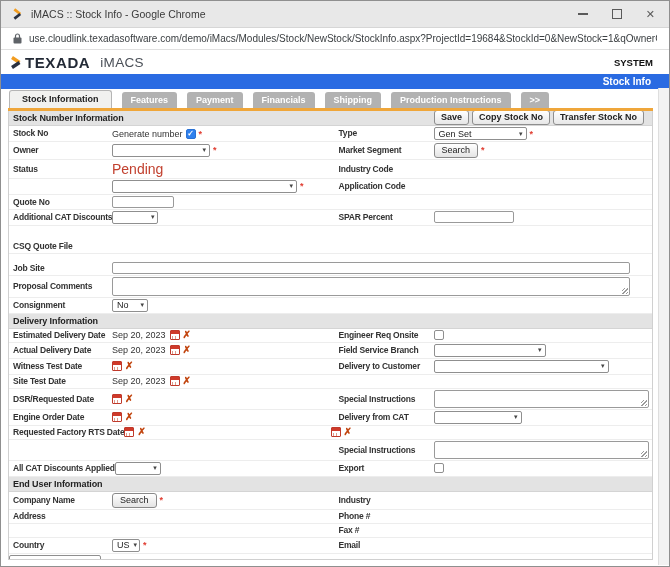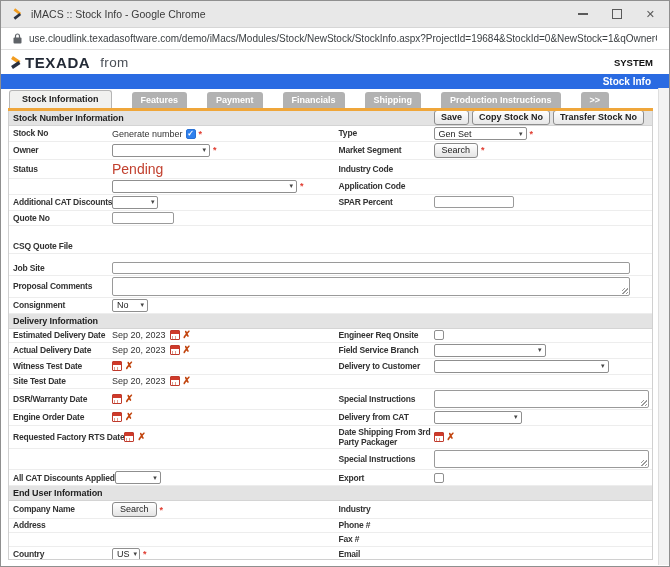--- a/index.html
+++ b/index.html
@@ -18,21 +18,21 @@
   .url{font-size:10px;color:#3c4043;white-space:nowrap;overflow:hidden;}
 
   
   .appheader{height:24px;display:flex;align-items:center;padding-left:10px;padding-right:16px;background:#fff;}
   .brand{font-weight:bold;font-size:15px;letter-spacing:.6px;color:#232a36;margin-left:3px;}
   .appname{font-size:13.5px;color:#4a4f57;margin-left:10px;letter-spacing:.3px;}
   .sysuser{margin-left:auto;font-size:9.5px;font-weight:bold;color:#101010;}
   .bluebar{height:15px;background:#2a6be2;color:#fff;font-size:10px;font-weight:bold;display:flex;align-items:center;justify-content:flex-end;padding-right:18px;}
 
   
-  .tabs{height:19px;display:flex;align-items:flex-end;gap:20px;padding-left:8px;background:#fff;}
+  .tabs{height:19px;display:flex;align-items:flex-end;gap:10px;padding-left:8px;background:#fff;}
   .tab{background:#b2b2b2;color:#fff;font-size:9px;font-weight:bold;padding:3px 9px;border-radius:3px 3px 0 0;cursor:pointer;white-space:nowrap;}
   .tab.active{background:#f1f1ef;color:#1d1d1d;border:1px solid #b5b5b5;border-bottom:none;padding:3px 12px 4px;}
   .orange{height:3px;background:#efa63a;margin:0 16px 0 7px;}
 
   
   .form{position:relative;margin:0 16px 6px 7px;border:1px solid #d0d0d0;border-top:none;height:448px;overflow:hidden;background:#fff;}
   .topbtns{position:absolute;top:-1px;right:8px;display:flex;gap:3px;z-index:6;}
   .topbtn{font-family:"Liberation Sans",sans-serif;font-size:9px;font-weight:bold;color:#222;padding:1px 6px;border:1px solid #8e8e8e;border-radius:3px;background:linear-gradient(#ffffff,#e7e7e7);cursor:pointer;line-height:1.2;}
   .sechead{background:#e3e3e3;border-bottom:1px solid #d4d4d4;font-size:9px;font-weight:bold;color:#222;padding:2px 0 2px 4px;letter-spacing:-.1px;}
   .row{display:flex;align-items:center;border-bottom:1px solid #ededed;padding:1px 0;min-height:11px;}
@@ -96,21 +96,21 @@
   </div>
 
   <div class="appheader">
     <span style="display:inline-flex;">
       <svg width="11" height="13" viewBox="0 0 11 13">
           <path d="M1 1.5 L8.5 6.5" stroke="#f29c1f" stroke-width="3.4"></path>
           <path d="M8.5 6.5 L1 11.5" stroke="#2a3140" stroke-width="3.4"></path>
         </svg>
     </span>
     <span class="brand">TEXADA</span>
-    <span class="appname">from</span>
+    <span class="appname">iMACS</span>
     <span class="sysuser">SYSTEM</span>
   </div>
 
   <div class="bluebar">
     <span>Stock Info</span>
   </div>
 
   <div class="tabs">
       <div class="tab active">Stock Information</div>
       <div class="tab">Features</div>
@@ -190,44 +190,44 @@
               </span>
               <span class="req">*</span>
             </span>
           </div>
           <div class="cell right">
             <span class="flabel">Application Code</span>
           </div>
         </div>
         <div class="row">
           <div class="cell left">
+            <span class="flabel">Quote No</span>
+            <span class="fwrap">
+              <span class="inp" style="width: 62px;"></span>
+            </span>
+          </div>
+          <div class="cell right">
+            <span class="flabel">&nbsp;</span>
+          </div>
+        </div>
+        <div class="row">
+          <div class="cell left">
             <span class="flabel">Additional CAT Discounts</span>
             <span class="fwrap">
               <span class="sel" style="width: 46px;">
                 <span class="selval">&nbsp;</span>
                 <span class="caret">▾</span>
               </span>
             </span>
           </div>
           <div class="cell right">
             <span class="flabel">SPAR Percent</span>
             <span class="fwrap">
               <span class="inp" style="width: 80px;"></span>
             </span>
-          </div>
-        </div>
-        <div class="row">
-          <div class="cell left">
-            <span class="flabel">Quote No</span>
-            <span class="fwrap">
-              <span class="inp" style="width: 62px;"></span>
-            </span>
-          </div>
-          <div class="cell right">
-            <span class="flabel">&nbsp;</span>
           </div>
         </div>
         <div class="spacer" style="height: 14px;"></div>
         <div class="row">
           <div class="cell full">
             <span class="flabel">CSQ Quote File</span>
           </div>
         </div>
         <div class="spacer" style="height: 7px;"></div>
         <div class="row">
@@ -319,21 +319,21 @@
               <span class="cal"></span>
               <span class="xicon">✗</span>
             </span>
           </div>
           <div class="cell right">
             <span class="flabel">&nbsp;</span>
           </div>
         </div>
         <div class="row">
           <div class="cell left">
-            <span class="flabel">DSR/Warranty Date</span>
+            <span class="flabel">DSR/Requested Date</span>
             <span class="fwrap">
               <span class="cal"></span>
               <span class="xicon">✗</span>
             </span>
           </div>
           <div class="cell right">
             <span class="flabel">Special Instructions</span>
             <span class="fwrap">
               <span class="ta" style="width: 215px; height: 18px;"></span>
             </span>
@@ -359,21 +359,20 @@
         </div>
         <div class="row">
           <div class="cell left">
             <span class="flabel">Requested Factory RTS Date</span>
             <span class="fwrap">
               <span class="cal"></span>
               <span class="xicon">✗</span>
             </span>
           </div>
           <div class="cell right">
-            <span class="flabel">Date Shipping From 3rd Party Packager</span>
             <span class="fwrap">
               <span class="cal"></span>
               <span class="xicon">✗</span>
             </span>
           </div>
         </div>
         <div class="row">
           <div class="cell left">
             <span class="flabel">&nbsp;</span>
           </div>

